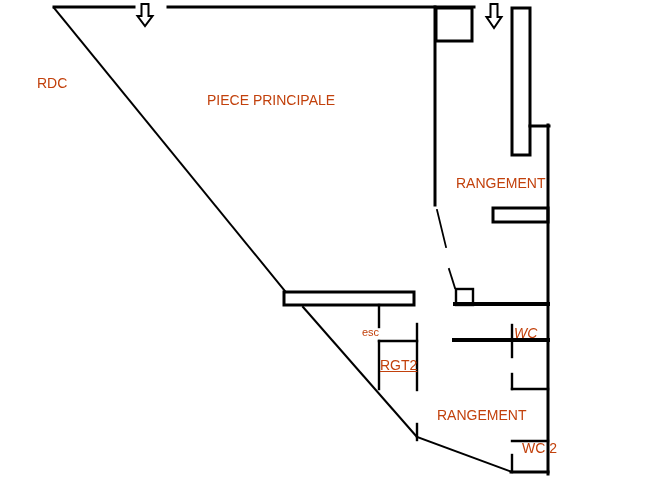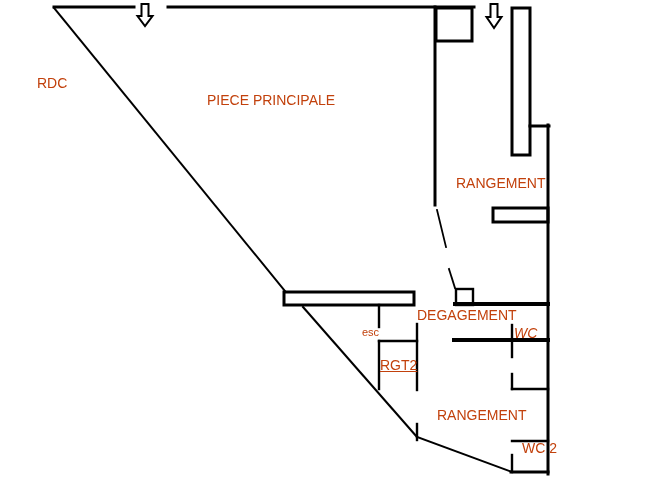--- a/index.html
+++ b/index.html
@@ -87,20 +87,19 @@
     <line class="thin2" x1="512" y1="455" x2="512" y2="472"></line>
     <line class="wall" x1="511" y1="472" x2="548" y2="472"></line>
 
     <path class="arrow" d="M 141.5 4 L 148.5 4 L 148.5 16 L 152.5 16 L 145 26 L 137.5 16 L 141.5 16 Z"></path>
     <path class="arrow" d="M 490.5 4 L 497.5 4 L 497.5 17 L 501.5 17 L 494 28 L 486.5 17 L 490.5 17 Z"></path>
   </svg>
 
   <div class="lbl" style="left:37px;  top:76px;">RDC</div>
   <div class="lbl" style="left:207px; top:93px;">PIECE PRINCIPALE</div>
   <div class="lbl" style="left:456px; top:176px;">RANGEMENT</div>
-  <div class="lbl" style="left:417px; top:308px;">DEGAGEMENT</div>
   <div class="lbl lbl-small" style="left:362px; top:325px;">esc</div>
   <div class="lbl" style="left:380px; top:358px;text-decoration:underline;">RGT2</div>
   <div class="lbl" style="left:514px; top:326px;font-style:italic;">WC</div>
   <div class="lbl" style="left:437px; top:408px;">RANGEMENT</div>
   <div class="lbl" style="left:522px; top:441px;">WC 2</div>
 
 </div>
 
 </body></html>

